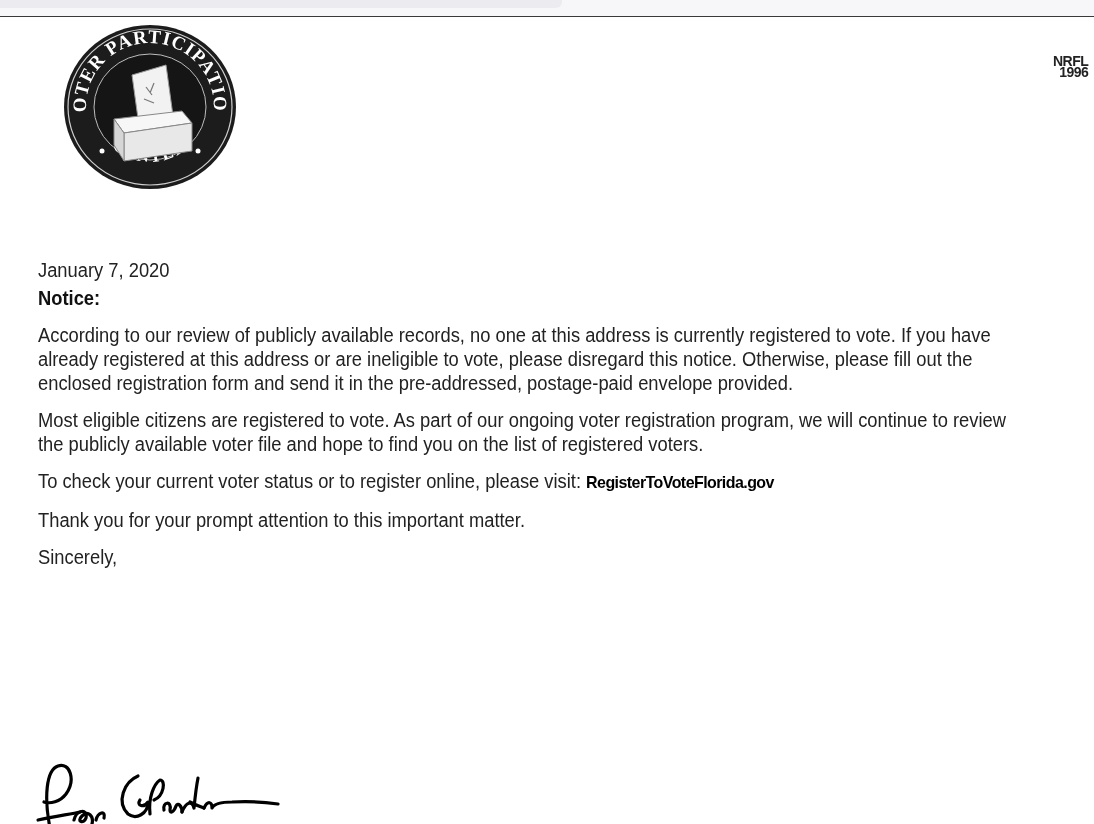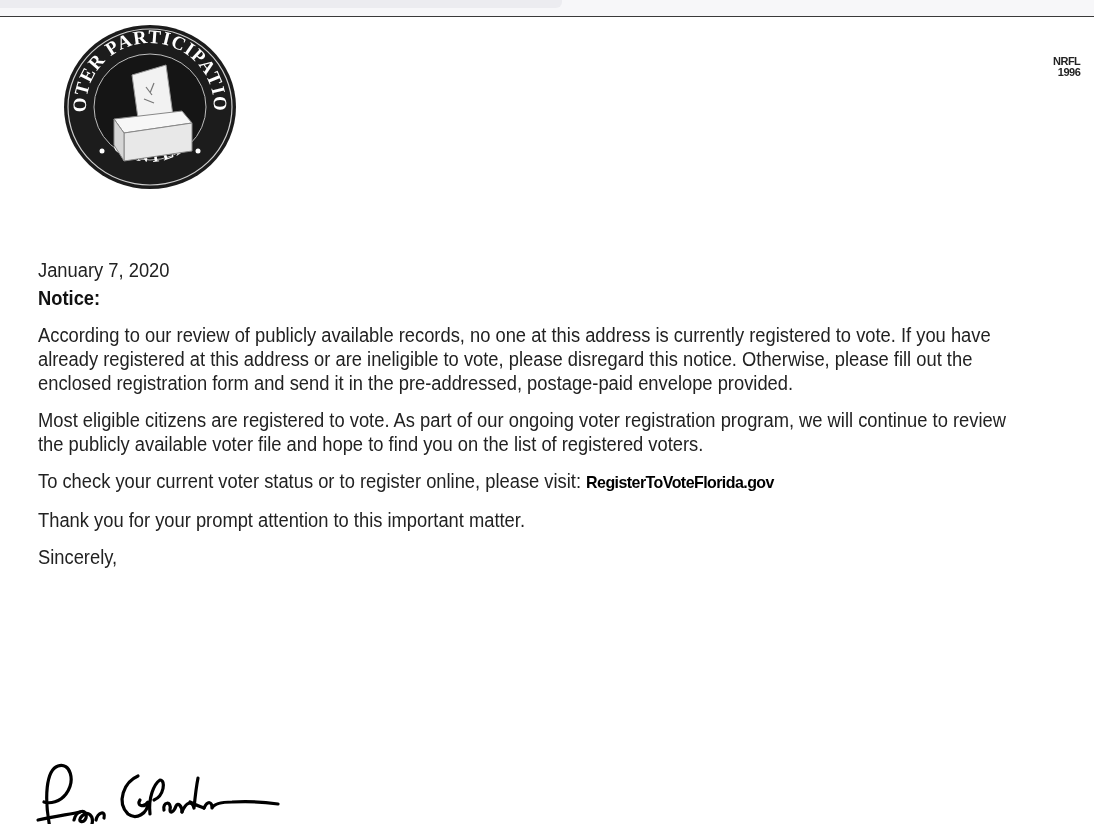--- a/index.html
+++ b/index.html
@@ -10,21 +10,21 @@
   .topbar {
     position:absolute; left:0; top:0; width:1094px; height:16px; background:#f7f7f9;
     border-bottom:1px solid #3a3a3a;
   }
   .topbar .pill {
     position:absolute; left:0; top:0; width:562px; height:8px; background:#ececf0;
     border-bottom-right-radius:6px;
   }
   .logo { position:absolute; left:62px; top:23px; width:176px; height:168px; }
   .code {
-    position:absolute; left:1053px; top:56px; font-size:11px; font-weight:bold;
+    position:absolute; left:1053px; top:56px; font-size:14px; font-weight:bold;
     line-height:11px; text-align:right; color:#222; letter-spacing:-0.5px;
   }
   .letter {
     position:absolute; left:38px; top:258px; width:1030px;
     font-size:19.5px; line-height:24px; color:#222;
     transform:scaleX(0.94); transform-origin:left top;
   }
   .date { margin:0; }
   .notice { margin:4px 0 0 0; font-weight:bold; color:#111; }
   .para { margin:13px 0 0 0; }

